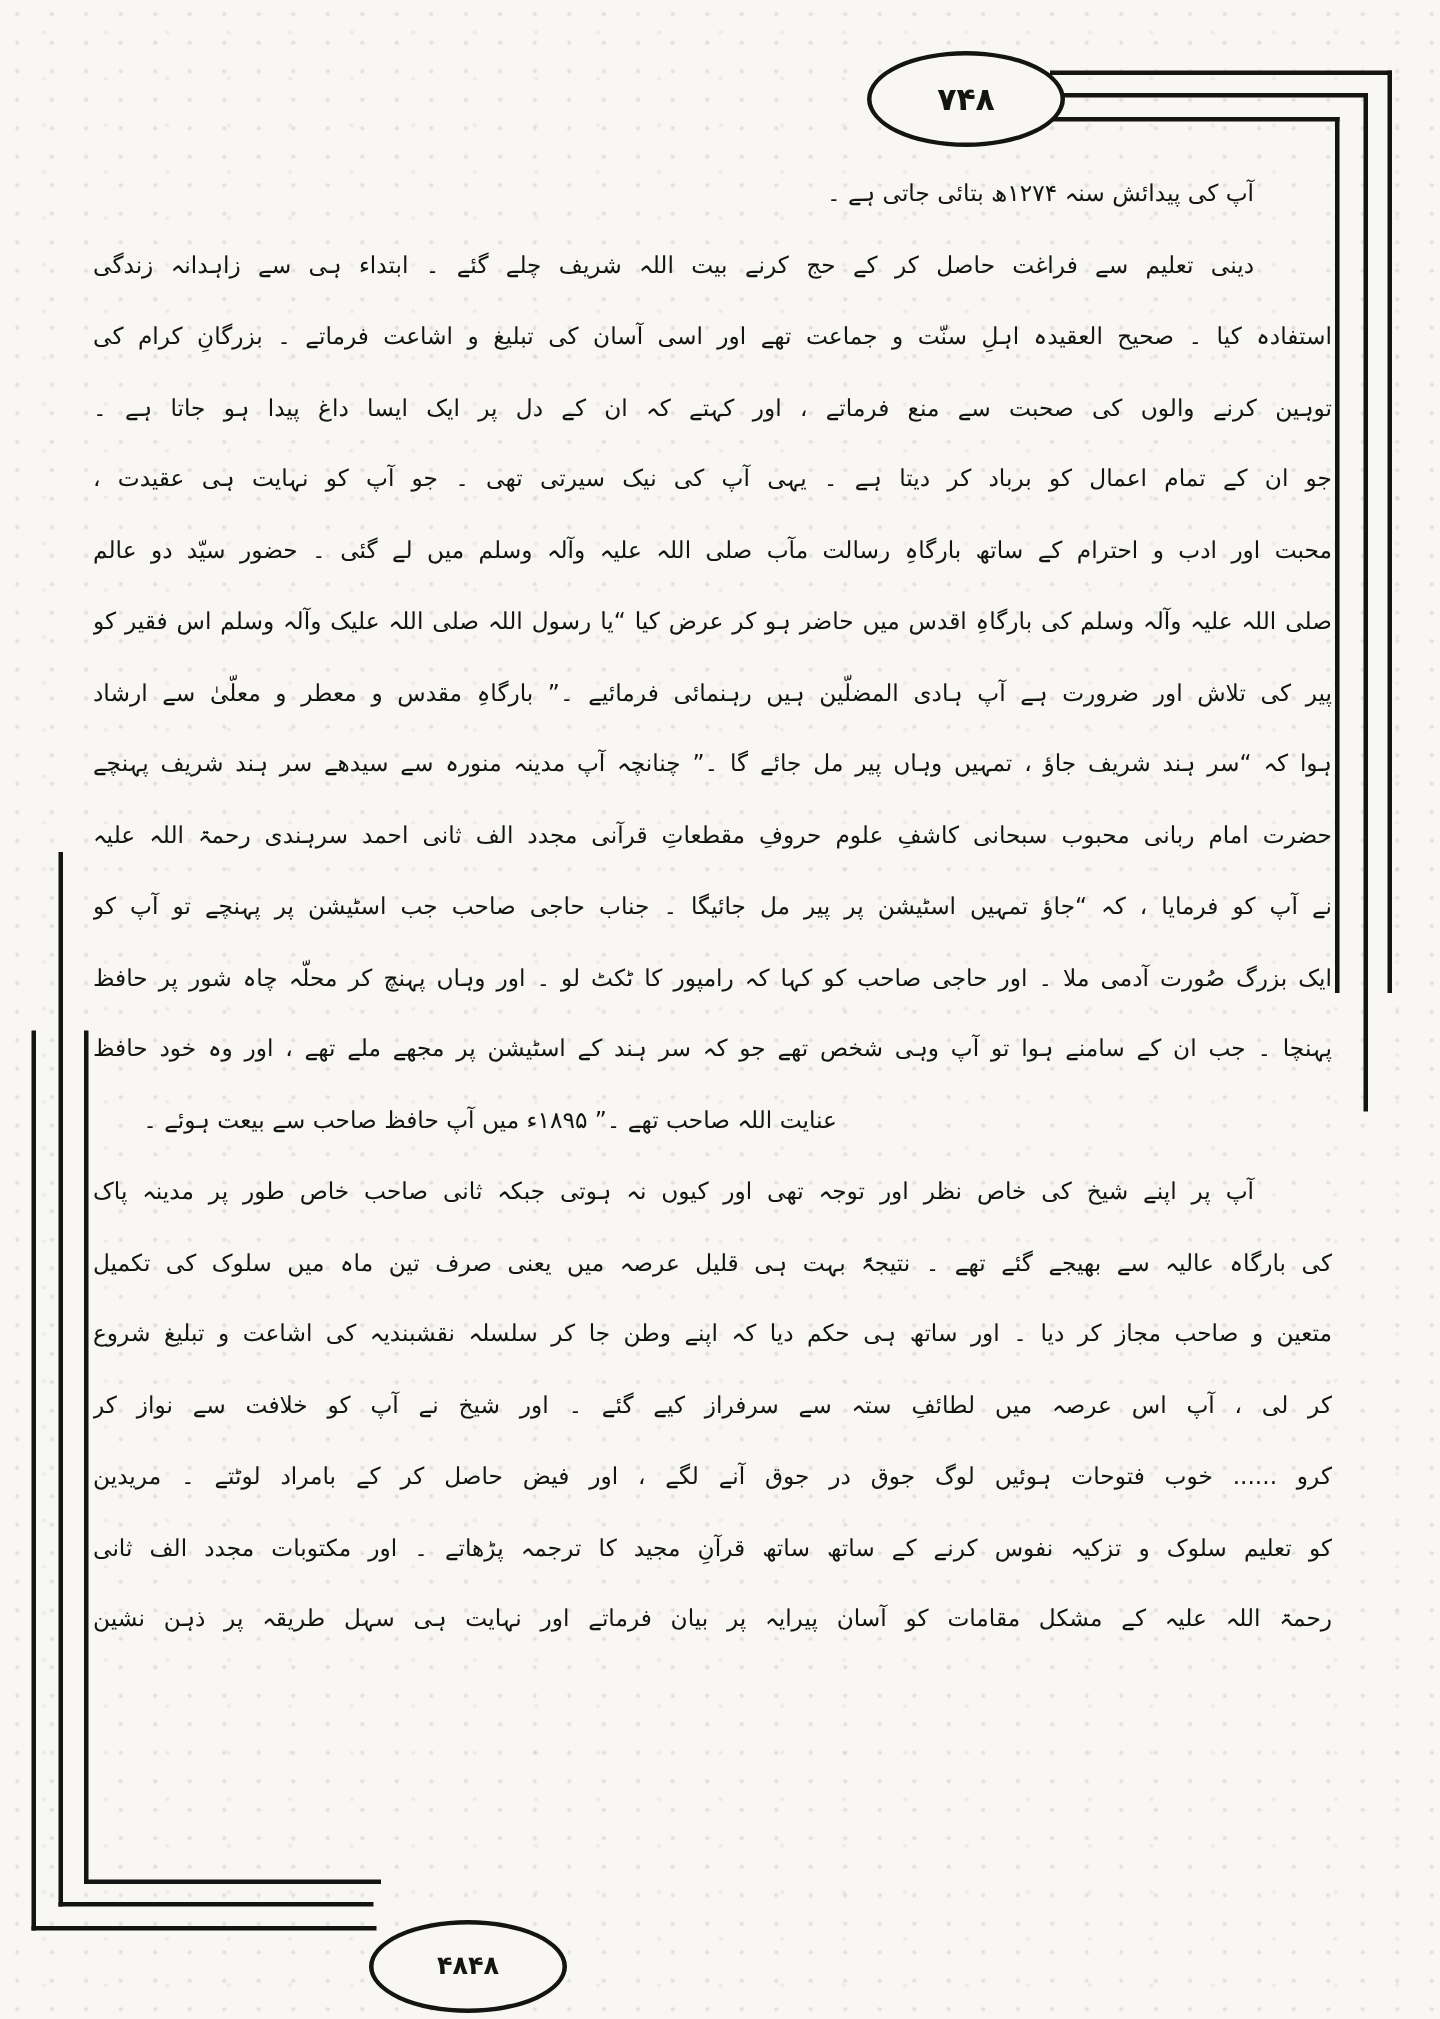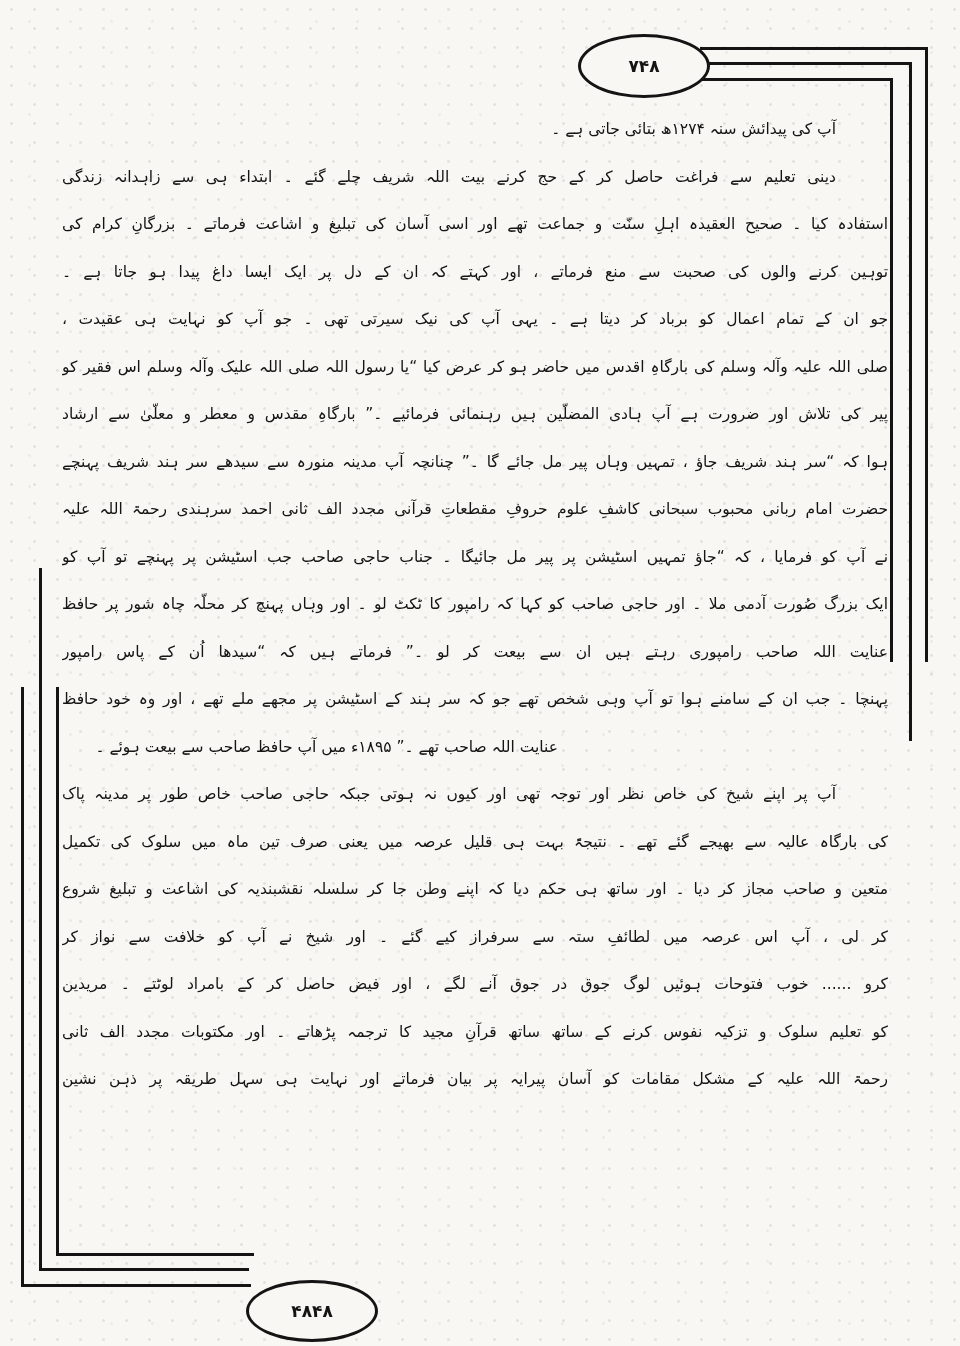--- a/index.html
+++ b/index.html
@@ -33,21 +33,21 @@
   .bl-v2{left:39px;top:568px;width:3px;height:703px;}
   .bl-h2{left:39px;top:1268px;width:210px;height:3px;}
   .bl-v3{left:56px;top:687px;width:3px;height:569px;}
   .bl-h3{left:56px;top:1253px;width:198px;height:3px;}
   
   .oval{
     position:absolute;z-index:5;border:3px solid var(--ink);border-radius:50%;
     background:var(--paper);display:flex;align-items:center;justify-content:center;
     direction:rtl;font-weight:bold;color:var(--ink);
   }
-  .oval-top{left:578px;top:34px;width:126px;height:58px;font-size:17px;letter-spacing:6px;}
+  .oval-top{left:578px;top:34px;width:126px;height:58px;font-size:21px;letter-spacing:6px;}
   .oval-bottom{left:246px;top:1280px;width:126px;height:56px;font-size:17px;letter-spacing:3px;}
   
   .text-block{
     position:absolute;top:106px;right:72px;left:62px;z-index:2;
     direction:rtl;unicode-bidi:embed;
   }
   .line{
     height:47.5px;line-height:47.5px;overflow:hidden;
     font-size:15.5px;color:var(--ink);
     text-align:justify;text-align-last:justify;
@@ -80,29 +80,29 @@
 <div class="oval oval-bottom">
   <span>۴۸۴۸</span>
 </div>
 
 <div class="text-block">
     <div class="line para-start no-justify">آپ کی پیدائش سنہ ۱۲۷۴ھ بتائی جاتی ہے ۔</div>
     <div class="line para-start">دینی تعلیم سے فراغت حاصل کر کے حج کرنے بیت اللہ شریف چلے گئے ۔ ابتداء ہی سے زاہدانہ زندگی</div>
     <div class="line">استفادہ کیا ۔ صحیح العقیدہ اہلِ سنّت و جماعت تھے اور اسی آسان کی تبلیغ و اشاعت فرماتے ۔ بزرگانِ کرام کی</div>
     <div class="line">توہین کرنے والوں کی صحبت سے منع فرماتے ، اور کہتے کہ ان کے دل پر ایک ایسا داغ پیدا ہو جاتا ہے ۔</div>
     <div class="line">جو ان کے تمام اعمال کو برباد کر دیتا ہے ۔ یہی آپ کی نیک سیرتی تھی ۔ جو آپ کو نہایت ہی عقیدت ،</div>
+    <div class="line">محبت اور ادب و احترام کے ساتھ بارگاہِ رسالت مآب صلی اللہ علیہ وآلہ وسلم میں لے گئی ۔ حضور سیّد دو عالم</div>
     <div class="line">صلی اللہ علیہ وآلہ وسلم کی بارگاہِ اقدس میں حاضر ہو کر عرض کیا “یا رسول اللہ صلی اللہ علیک وآلہ وسلم اس فقیر کو</div>
     <div class="line">پیر کی تلاش اور ضرورت ہے آپ ہادی المضلّین ہیں رہنمائی فرمائیے ۔” بارگاہِ مقدس و معطر و معلّیٰ سے ارشاد</div>
     <div class="line">ہوا کہ “سر ہند شریف جاؤ ، تمہیں وہاں پیر مل جائے گا ۔” چنانچہ آپ مدینہ منورہ سے سیدھے سر ہند شریف پہنچے</div>
     <div class="line">حضرت امام ربانی محبوب سبحانی کاشفِ علوم حروفِ مقطعاتِ قرآنی مجدد الف ثانی احمد سرہندی رحمۃ اللہ علیہ</div>
     <div class="line">نے آپ کو فرمایا ، کہ “جاؤ تمہیں اسٹیشن پر پیر مل جائیگا ۔ جناب حاجی صاحب جب اسٹیشن پر پہنچے تو آپ کو</div>
     <div class="line">ایک بزرگ صُورت آدمی ملا ۔ اور حاجی صاحب کو کہا کہ رامپور کا ٹکٹ لو ۔ اور وہاں پہنچ کر محلّہ چاہ شور پر حافظ</div>
-    <div class="line">عنایت اللہ صاحب رامپوری رہتے ہیں ان سے بیعت کر لو ۔” فرماتے ہیں کہ “سیدھا اُن کے پاس رامپور</div>
     <div class="line">پہنچا ۔ جب ان کے سامنے ہوا تو آپ وہی شخص تھے جو کہ سر ہند کے اسٹیشن پر مجھے ملے تھے ، اور وہ خود حافظ</div>
     <div class="line short no-justify">عنایت اللہ صاحب تھے ۔” ۱۸۹۵ء میں آپ حافظ صاحب سے بیعت ہوئے ۔</div>
-    <div class="line para-start">آپ پر اپنے شیخ کی خاص نظر اور توجہ تھی اور کیوں نہ ہوتی جبکہ حاجی صاحب خاص طور پر مدینہ پاک</div>
+    <div class="line para-start">آپ پر اپنے شیخ کی خاص نظر اور توجہ تھی اور کیوں نہ ہوتی جبکہ ثانی صاحب خاص طور پر مدینہ پاک</div>
     <div class="line">کی بارگاہ عالیہ سے بھیجے گئے تھے ۔ نتیجۃً بہت ہی قلیل عرصہ میں یعنی صرف تین ماہ میں سلوک کی تکمیل</div>
     <div class="line">متعین و صاحب مجاز کر دیا ۔ اور ساتھ ہی حکم دیا کہ اپنے وطن جا کر سلسلہ نقشبندیہ کی اشاعت و تبلیغ شروع</div>
     <div class="line">کر لی ، آپ اس عرصہ میں لطائفِ ستہ سے سرفراز کیے گئے ۔ اور شیخ نے آپ کو خلافت سے نواز کر</div>
     <div class="line">کرو ...... خوب فتوحات ہوئیں لوگ جوق در جوق آنے لگے ، اور فیض حاصل کر کے بامراد لوٹتے ۔ مریدین</div>
     <div class="line">کو تعلیم سلوک و تزکیہ نفوس کرنے کے ساتھ ساتھ قرآنِ مجید کا ترجمہ پڑھاتے ۔ اور مکتوبات مجدد الف ثانی</div>
     <div class="line">رحمۃ اللہ علیہ کے مشکل مقامات کو آسان پیرایہ پر بیان فرماتے اور نہایت ہی سہل طریقہ پر ذہن نشین</div>
   </div>
 
 </body></html>

